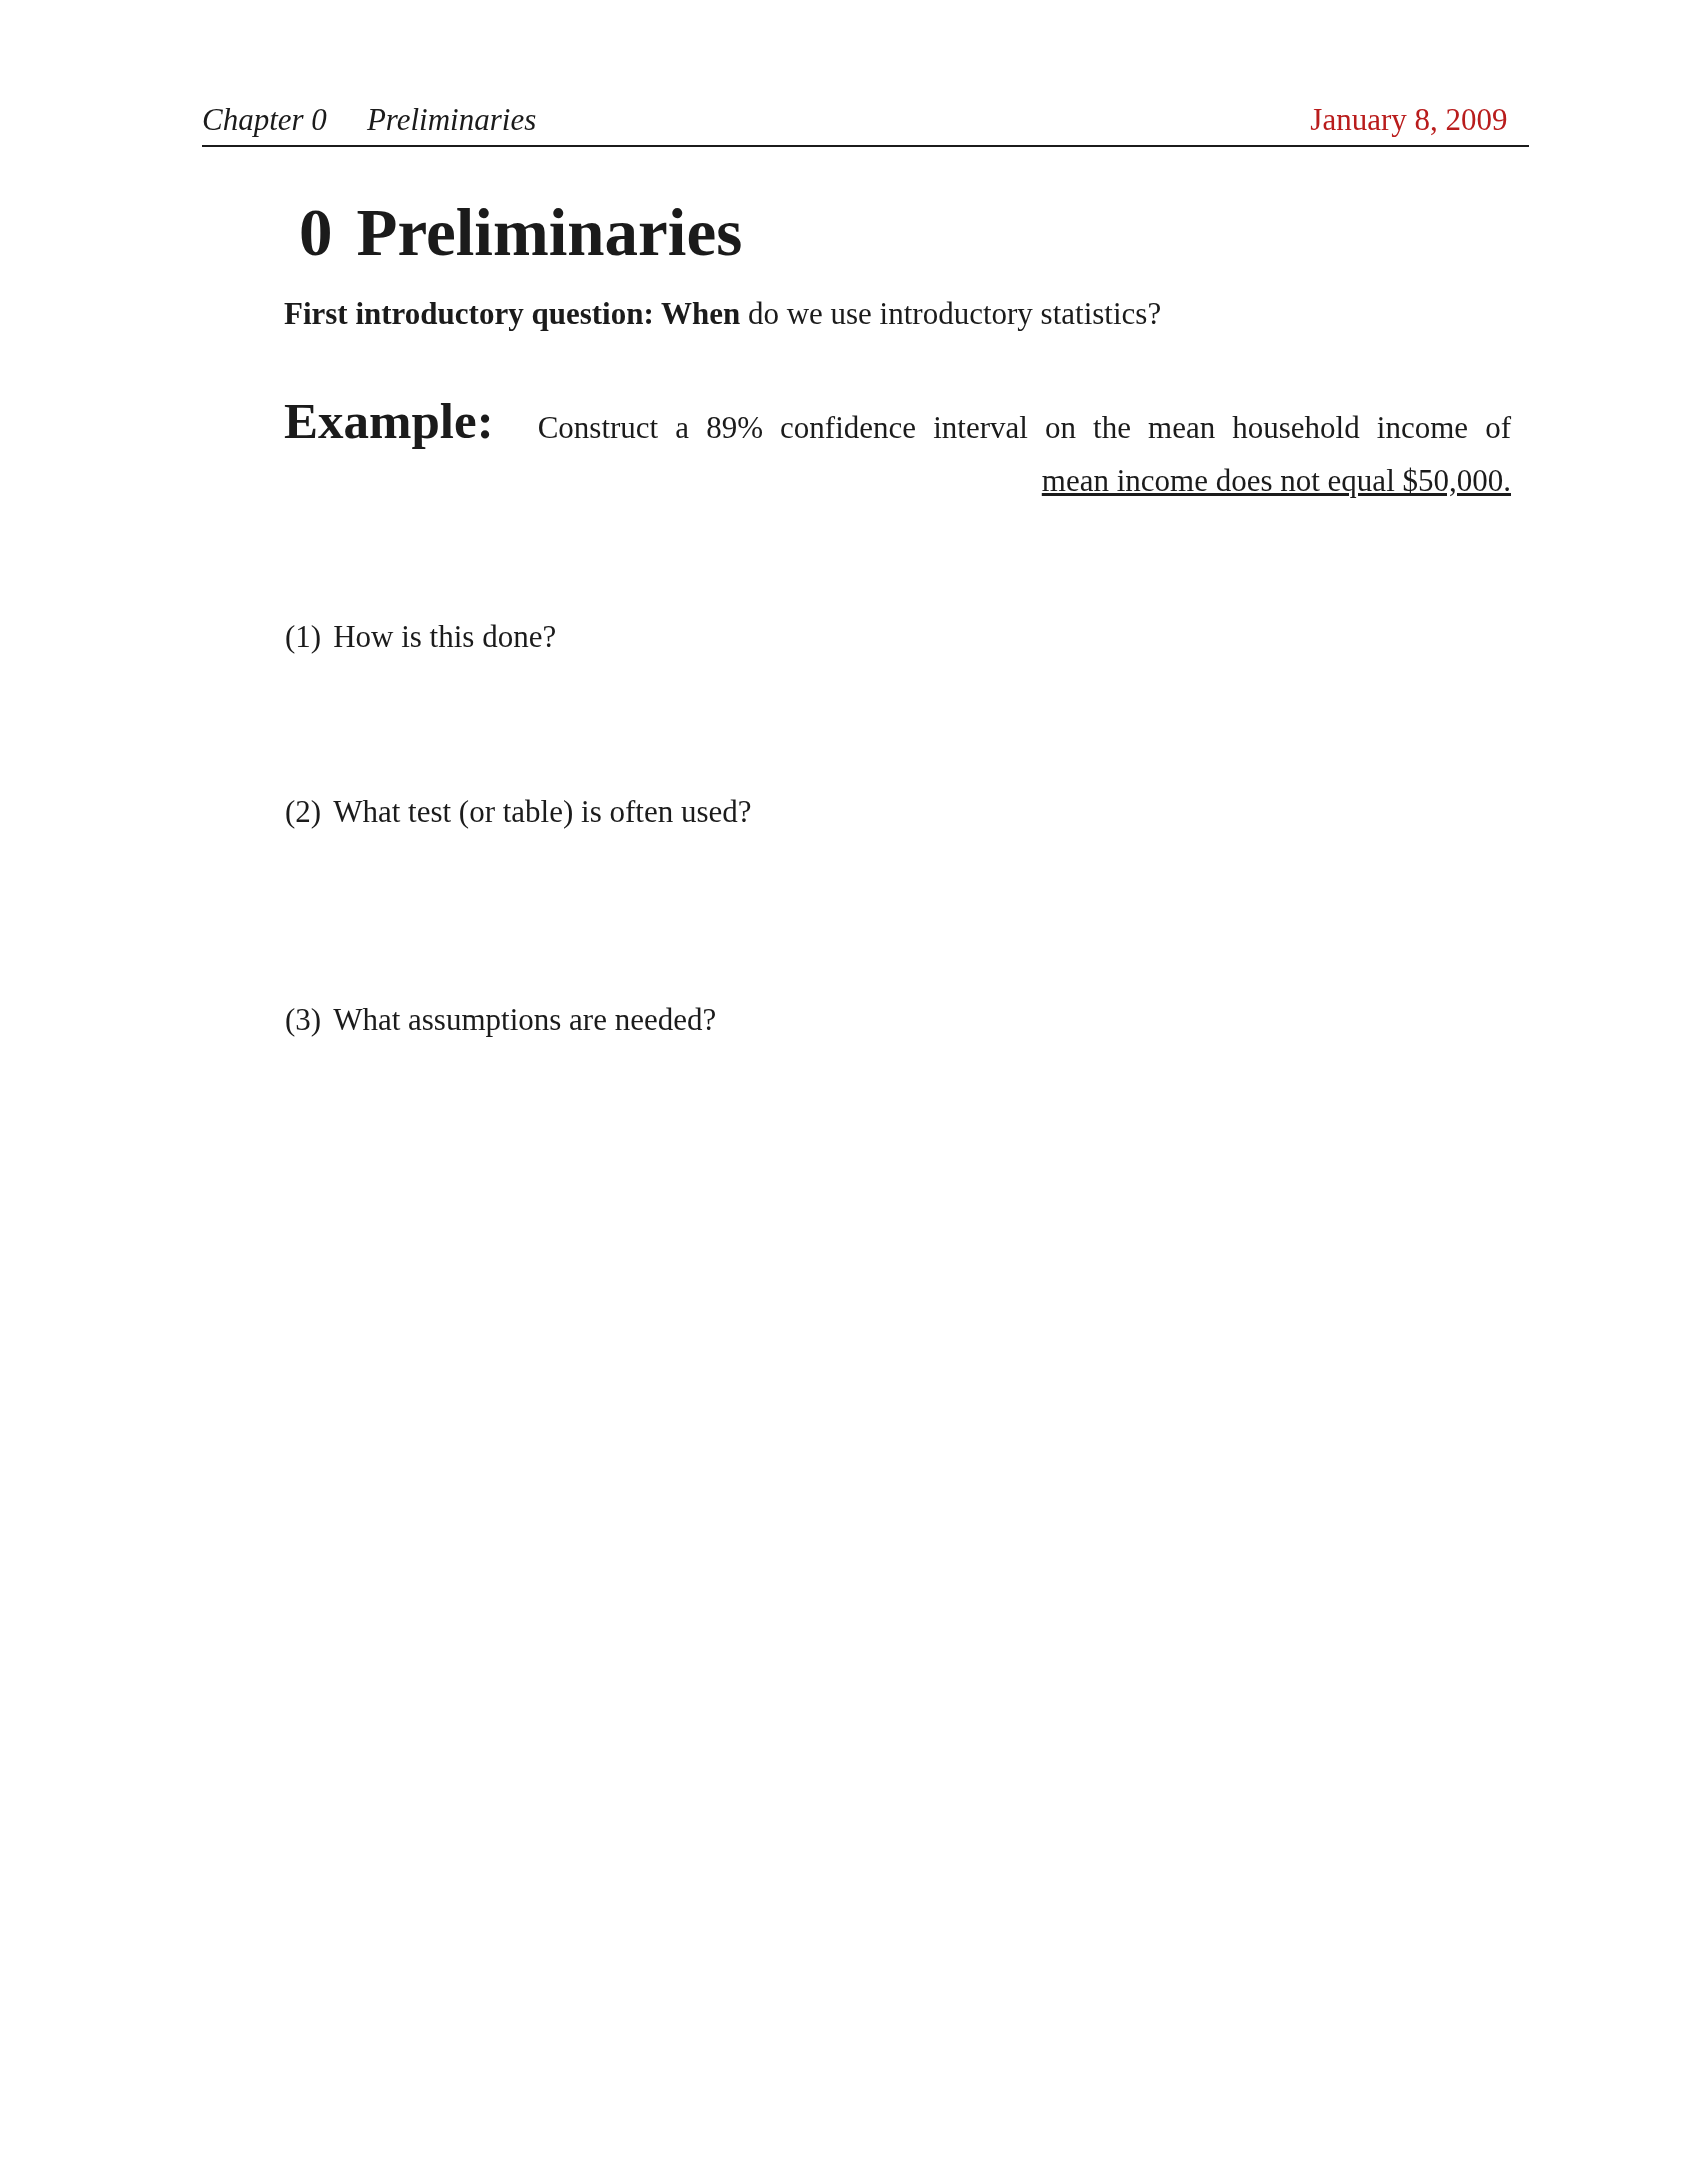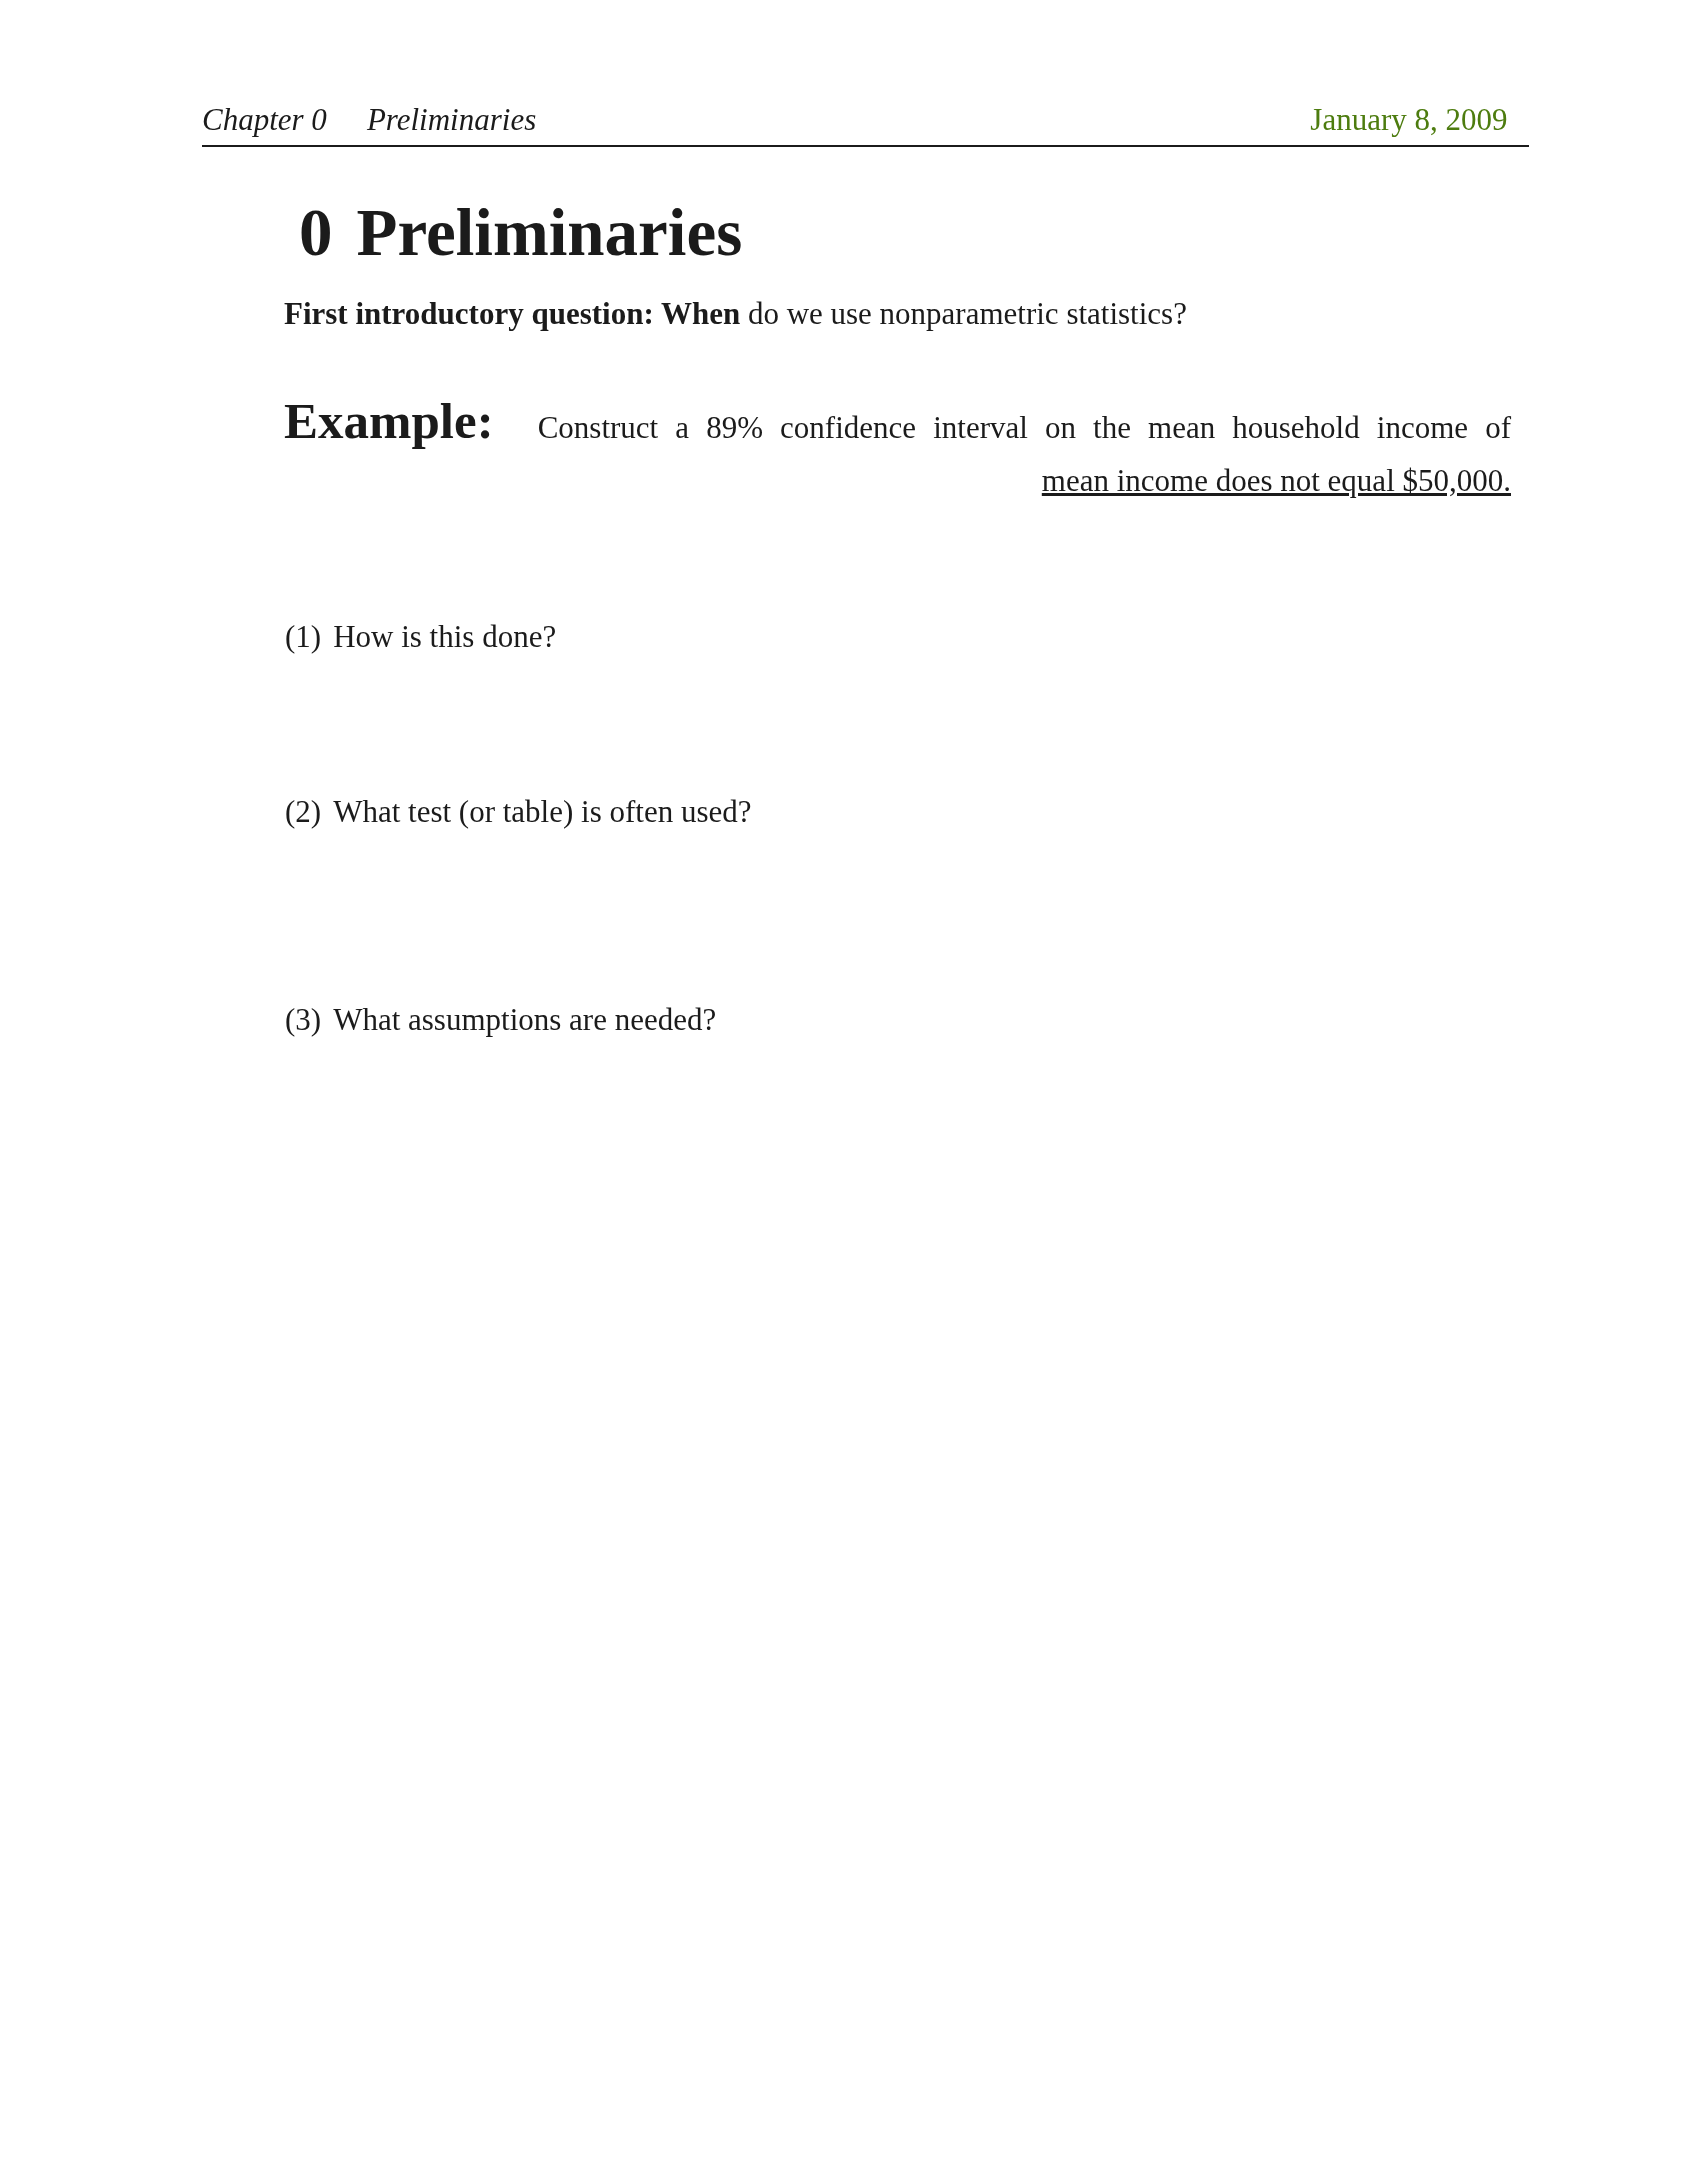--- a/index.html
+++ b/index.html
@@ -32,21 +32,21 @@
   .header-left {
     font-style: italic;
     white-space: nowrap;
   }
   .header-left .chapter-label { margin-right: 40px; }
   .header-right {
     white-space: nowrap;
     display: flex;
     align-items: baseline;
   }
-  .header-date { color: #4d7c0f; }
+  .header-date { color: #b91c1c; }
   .header-pagenum { margin-left: 67px; color: #1b1b1b; }
   .header-rule {
     position: absolute;
     left: 202px;
     top: 145px;
     width: 1388px;
     height: 2px;
     background: #1b1b1b;
   }
 
@@ -129,21 +129,21 @@
       <span class="header-pagenum">1</span>
     </span>
   </div>
   <div class="header-rule"></div>
 
   <div class="section-title">
     <span class="section-number">0</span><span class="section-title-text">Preliminaries</span>
   </div>
 
   <div class="intro-line">
-    <span class="intro-bold">First introductory question: When</span><span class="intro-rest"> do we use nonparametric statistics?</span>
+    <span class="intro-bold">First introductory question: When</span><span class="intro-rest"> do we use introductory statistics?</span>
   </div>
 
   <div class="example-block">
     <div class="example-line-1">
       <span class="example-label">Example:</span><span>Construct a 89% confidence interval on the mean household income of</span>
     </div>
     <div class="example-line-3">mean income does not equal $50,000.</div>
   </div>
 
   <div class="question-item" id="question-1">

